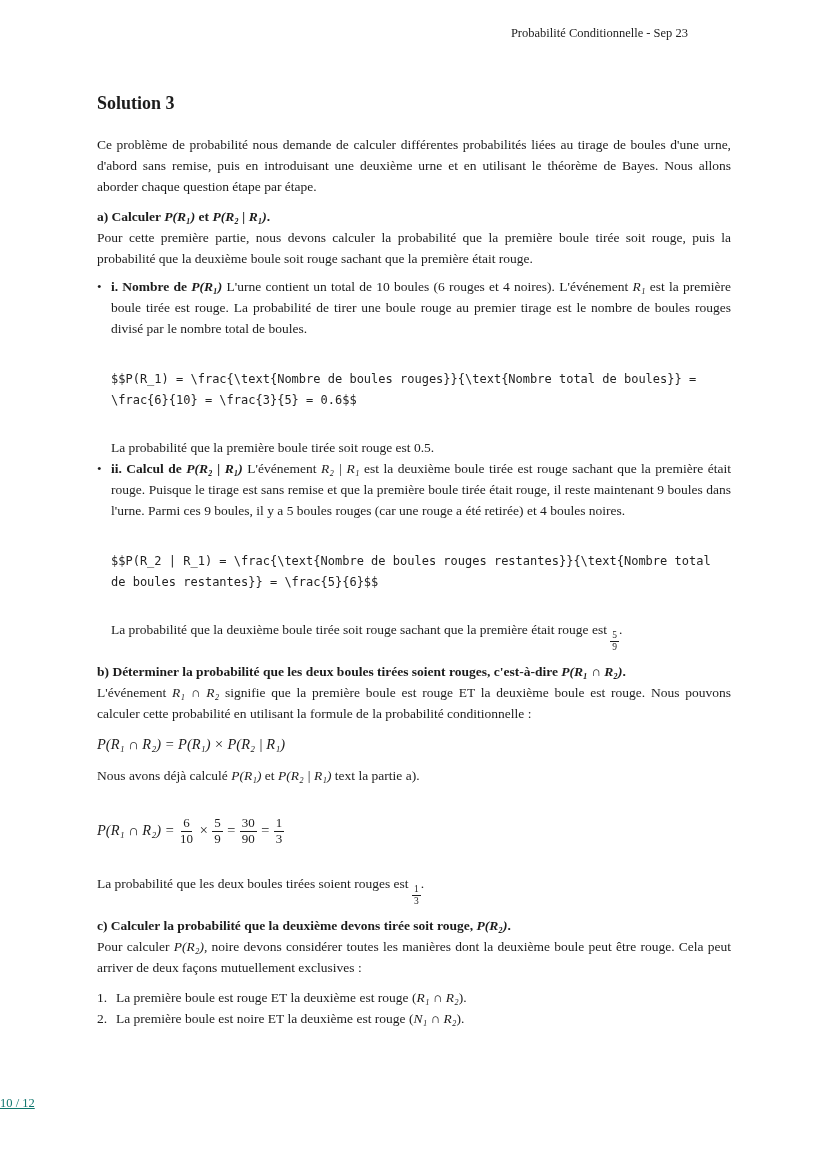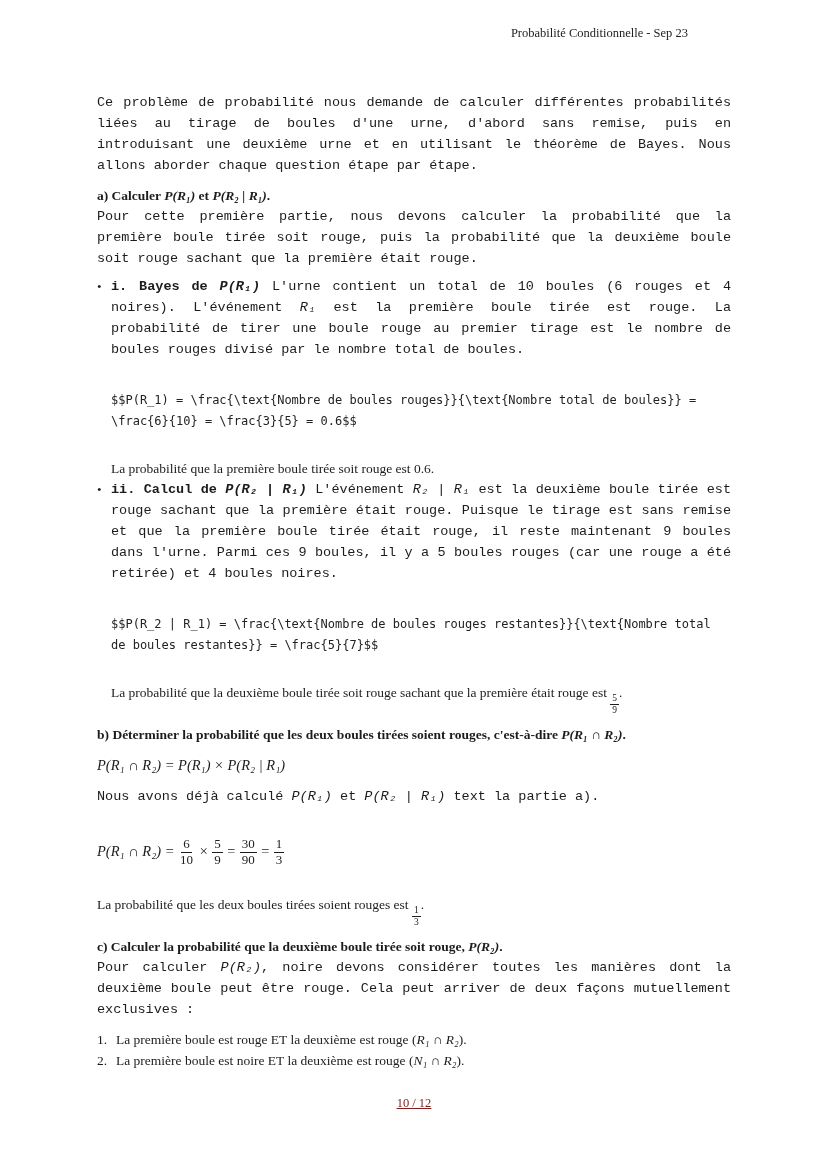--- a/index.html
+++ b/index.html
@@ -12,21 +12,21 @@
   .hdr {
     position:absolute; top:26px; right:97px;
     font-size:12.5px; line-height:15px; color:#1c1c1c;
   }
   .content {
     position:absolute; left:97px; top:92px; width:634px;
     font-size:13.5px; line-height:21px;
   }
   h1.sol { font-size:18px; line-height:22px; margin:0 0 20px 0; font-weight:700; }
   p { margin:0; }
-  .j { text-align:justify;font-family:Liberation Mono, monospace; }
+  .j { text-align:justify; }
   .gap { margin-bottom:9px; }
   .section { margin-top:9px; }
   .b  { font-weight:700; }
   .m  { font-style:italic; }
   .bm { font-weight:700; font-style:italic; }
   .bullets { margin-top:7px; }
   .bullet { display:flex; }
   .bmark { flex:0 0 14px; width:14px; font-size:13px; }
   .bbody { flex:1; min-width:0; }
   pre.latex {
@@ -42,71 +42,73 @@
     vertical-align:middle; line-height:1.15; font-style:normal; font-size:13px;
   }
   .frac .fn { border-bottom:1px solid #1c1c1c; padding:0 2px; }
   .frac .fd { padding:0 2px; }
   .frac.sm { font-size:9.5px; vertical-align:-0.45em; line-height:1.1; }
   .olrow { display:flex; }
   .olnum { flex:0 0 19px; width:19px; }
   .ollist { margin-top:9px; }
   .ftr {
     position:absolute; top:1096px; left:0; width:828px;
-    text-align:center; font-size:12.5px; color:#7f1d1d;text-decoration:underline;
+    font-size:12.5px; color:#0f766e;text-decoration:underline;
   }
 </style>
 </head>
 <body>
 
 <div class="page">
 
   <div class="hdr">
     <span>Probabilité Conditionnelle - Sep 23</span>
   </div>
 
   <div class="content">
 
+    <h1 class="sol">Solution 3</h1>
 
     <p class="j gap"><span>Ce problème de probabilité nous demande de calculer différentes probabilités liées au tirage de boules d'une urne, d'abord sans remise, puis en introduisant une deuxième urne et en utilisant le théorème de Bayes. Nous allons aborder chaque question étape par étape.</span></p>
 
     <div class="section">
       <p><span class="b">a) Calculer </span><span class="bm">P(R₁)</span><span class="b"> et </span><span class="bm">P(R₂ | R₁)</span><span class="b">.</span></p>
       <p class="j"><span>Pour cette première partie, nous devons calculer la probabilité que la première boule tirée soit rouge, puis la probabilité que la deuxième boule soit rouge sachant que la première était rouge.</span></p>
 
       <div class="bullets">
 
         <div class="bullet">
           <span class="bmark">•</span>
           <div class="bbody">
-            <p class="j"><span class="b">i. Bayes de </span><span class="bm">P(R₁)</span><span> L'urne contient un total de 10 boules (6 rouges et 4 noires). L'événement </span><span class="m">R₁</span><span> est la première boule tirée est rouge. La probabilité de tirer une boule rouge au premier tirage est le nombre de boules rouges divisé par le nombre total de boules.</span></p>
+            <p class="j"><span class="b">i. Nombre de </span><span class="bm">P(R₁)</span><span> L'urne contient un total de 10 boules (6 rouges et 4 noires). L'événement </span><span class="m">R₁</span><span> est la première boule tirée est rouge. La probabilité de tirer une boule rouge au premier tirage est le nombre de boules rouges divisé par le nombre total de boules.</span></p>
             <pre class="latex">$$P(R_1) = \frac{\text{Nombre de boules rouges}}{\text{Nombre total de boules}} =
 \frac{6}{10} = \frac{3}{5} = 0.6$$</pre>
-            <p><span>La probabilité que la première boule tirée soit rouge est 0.6.</span></p>
+            <p><span>La probabilité que la première boule tirée soit rouge est 0.5.</span></p>
           </div>
         </div>
 
         <div class="bullet">
           <span class="bmark">•</span>
           <div class="bbody">
             <p class="j"><span class="b">ii. Calcul de </span><span class="bm">P(R₂ | R₁)</span><span> L'événement </span><span class="m">R₂ | R₁</span><span> est la deuxième boule tirée est rouge sachant que la première était rouge. Puisque le tirage est sans remise et que la première boule tirée était rouge, il reste maintenant 9 boules dans l'urne. Parmi ces 9 boules, il y a 5 boules rouges (car une rouge a été retirée) et 4 boules noires.</span></p>
             <pre class="latex">$$P(R_2 | R_1) = \frac{\text{Nombre de boules rouges restantes}}{\text{Nombre total
-de boules restantes}} = \frac{5}{7}$$</pre>
+de boules restantes}} = \frac{5}{6}$$</pre>
             <p><span>La probabilité que la deuxième boule tirée soit rouge sachant que la première était rouge est </span><span class="frac sm">
                   <span class="fn">5</span>
                   <span class="fd">9</span>
                 </span><span>.</span></p>
           </div>
         </div>
 
       </div>
     </div>
 
     <div class="section">
       <p><span class="b">b) Déterminer la probabilité que les deux boules tirées soient rouges, c'est-à-dire </span><span class="bm">P(R₁ ∩ R₂)</span><span class="b">.</span></p>
+      <p class="j"><span>L'événement </span><span class="m">R₁ ∩ R₂</span><span> signifie que la première boule est rouge ET la deuxième boule est rouge. Nous pouvons calculer cette probabilité en utilisant la formule de la probabilité conditionnelle :</span></p>
       <div class="mathline"><span class="m">P(R₁ ∩ R₂) = P(R₁) × P(R₂ | R₁)</span></div>
       <p class="j"><span>Nous avons déjà calculé </span><span class="m">P(R₁)</span><span> et </span><span class="m">P(R₂ | R₁)</span><span> text la partie a).</span></p>
       <div class="mathline2"><span class="m">P(R₁ ∩ R₂) = </span><span class="frac">
             <span class="fn">6</span>
             <span class="fd">10</span>
           </span><span class="m"> × </span><span class="frac">
             <span class="fn">5</span>
             <span class="fd">9</span>
           </span><span class="m"> = </span><span class="frac">
             <span class="fn">30</span>
@@ -115,21 +117,21 @@
             <span class="fn">1</span>
             <span class="fd">3</span>
           </span></div>
       <p><span>La probabilité que les deux boules tirées soient rouges est </span><span class="frac sm">
             <span class="fn">1</span>
             <span class="fd">3</span>
           </span><span>.</span></p>
     </div>
 
     <div class="section">
-      <p><span class="b">c) Calculer la probabilité que la deuxième boule tirée soit rouge, </span><span class="bm">P(R₂)</span><span class="b">.</span></p>
+      <p><span class="b">c) Calculer la probabilité que la deuxième devons tirée soit rouge, </span><span class="bm">P(R₂)</span><span class="b">.</span></p>
       <p class="j"><span>Pour calculer </span><span class="m">P(R₂)</span><span>, noire devons considérer toutes les manières dont la deuxième boule peut être rouge. Cela peut arriver de deux façons mutuellement exclusives :</span></p>
 
       <div class="ollist">
         <div class="olrow">
           <span class="olnum">1.</span>
           <span><span>La première boule est rouge ET la deuxième est rouge (</span><span class="m">R₁ ∩ R₂</span><span>).</span></span>
         </div>
         <div class="olrow">
           <span class="olnum">2.</span>
           <span><span>La première boule est noire ET la deuxième est rouge (</span><span class="m">N₁ ∩ R₂</span><span>).</span></span>

